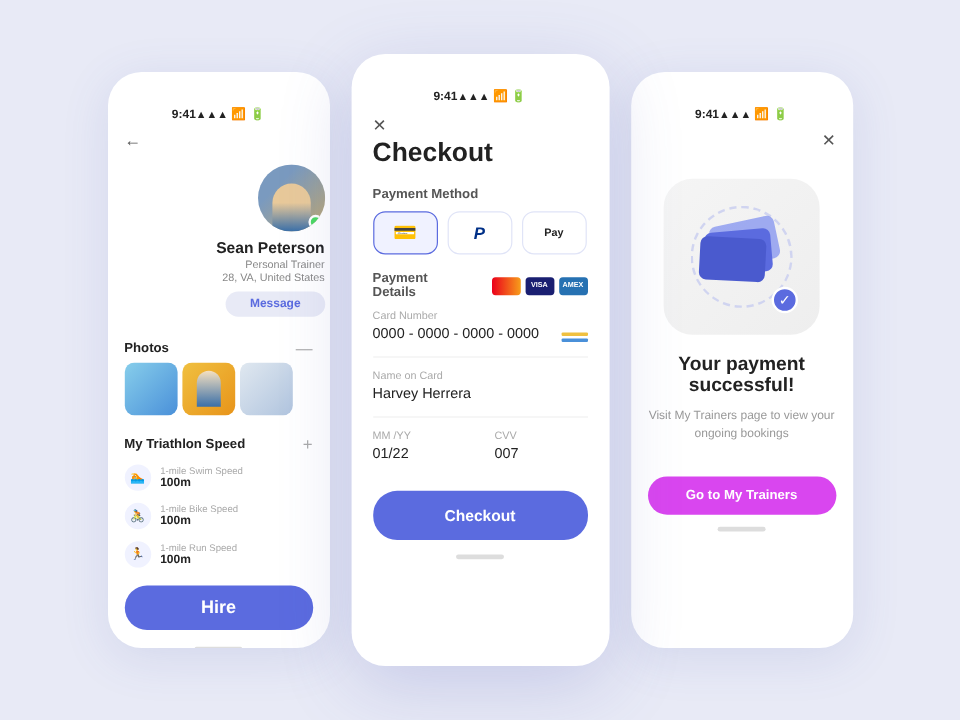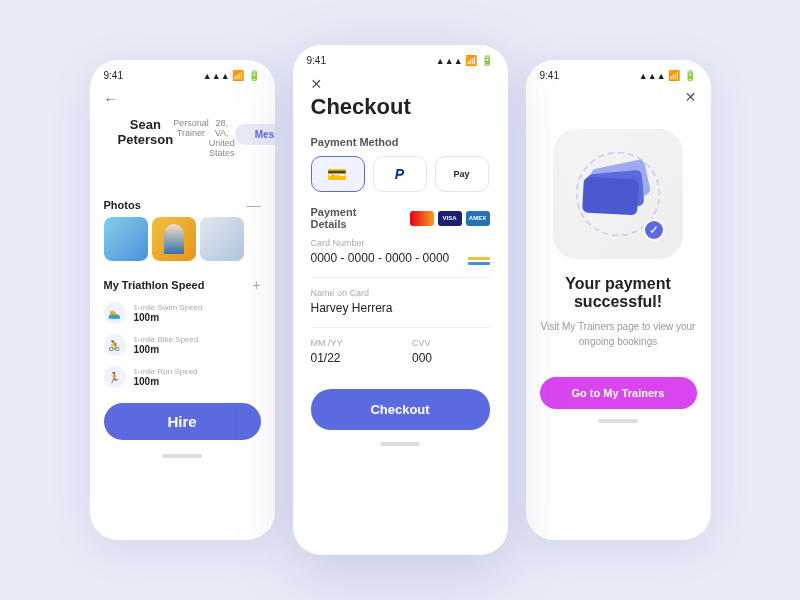--- a/index.html
+++ b/index.html
@@ -28,45 +28,46 @@
 
     
     .card2 { width: 215px; height: 510px; z-index: 2; box-shadow: 0 16px 60px rgba(80,90,180,0.22); }
 
     
     .card3 { width: 185px; height: 480px; }
 
     
     .status-bar {
       display: flex;
-      justify-content: space-between;
+      justify-content: center;
       align-items: center;
       padding: 10px 14px 4px;
       font-size: 10px;
-      font-weight: 400;
+      font-weight: 700;
       color: #222;
+      margin-top: 19px;
     }
     .status-icons { display: flex; gap: 3px; align-items: center; }
     .signal-icon { font-size: 9px; }
     .wifi-icon { font-size: 10px; }
     .battery-icon { font-size: 10px; }
 
     
     .card1-header {
       padding: 4px 14px 8px;
       display: flex;
       align-items: center;
     }
     .back-btn { font-size: 14px; color: #555; cursor: pointer; }
 
     .profile-section {
       display: flex;
-      flex-direction: row;
-      align-items: flex-start;
-      padding: 4px 28px 12px;
+      flex-direction: column;
+      align-items: flex-end;
+      padding: 4px 4px 12px;
     }
     .avatar-wrap {
       width: 56px; height: 56px;
       border-radius: 50%;
       overflow: hidden;
       background: linear-gradient(135deg, #b0c4de, #87a0c8);
       position: relative;
       margin-bottom: 6px;
     }
     .avatar-img {
@@ -441,21 +442,21 @@
       </div>
       <hr class="field-divider">
 
       <div style="display:flex; gap:24px;">
         <div class="form-field" style="flex:1">
           <div class="field-label">MM /YY</div>
           <div class="field-value">01/22</div>
         </div>
         <div class="form-field" style="flex:1">
           <div class="field-label">CVV</div>
-          <div class="field-value">000</div>
+          <div class="field-value">007</div>
         </div>
       </div>
     </div>
 
     <button class="continue-btn">Checkout</button>
   </div>
   <div class="bottom-indicator" style="margin-top:12px;">
     <div class="indicator-bar"></div>
   </div>
 </div>

